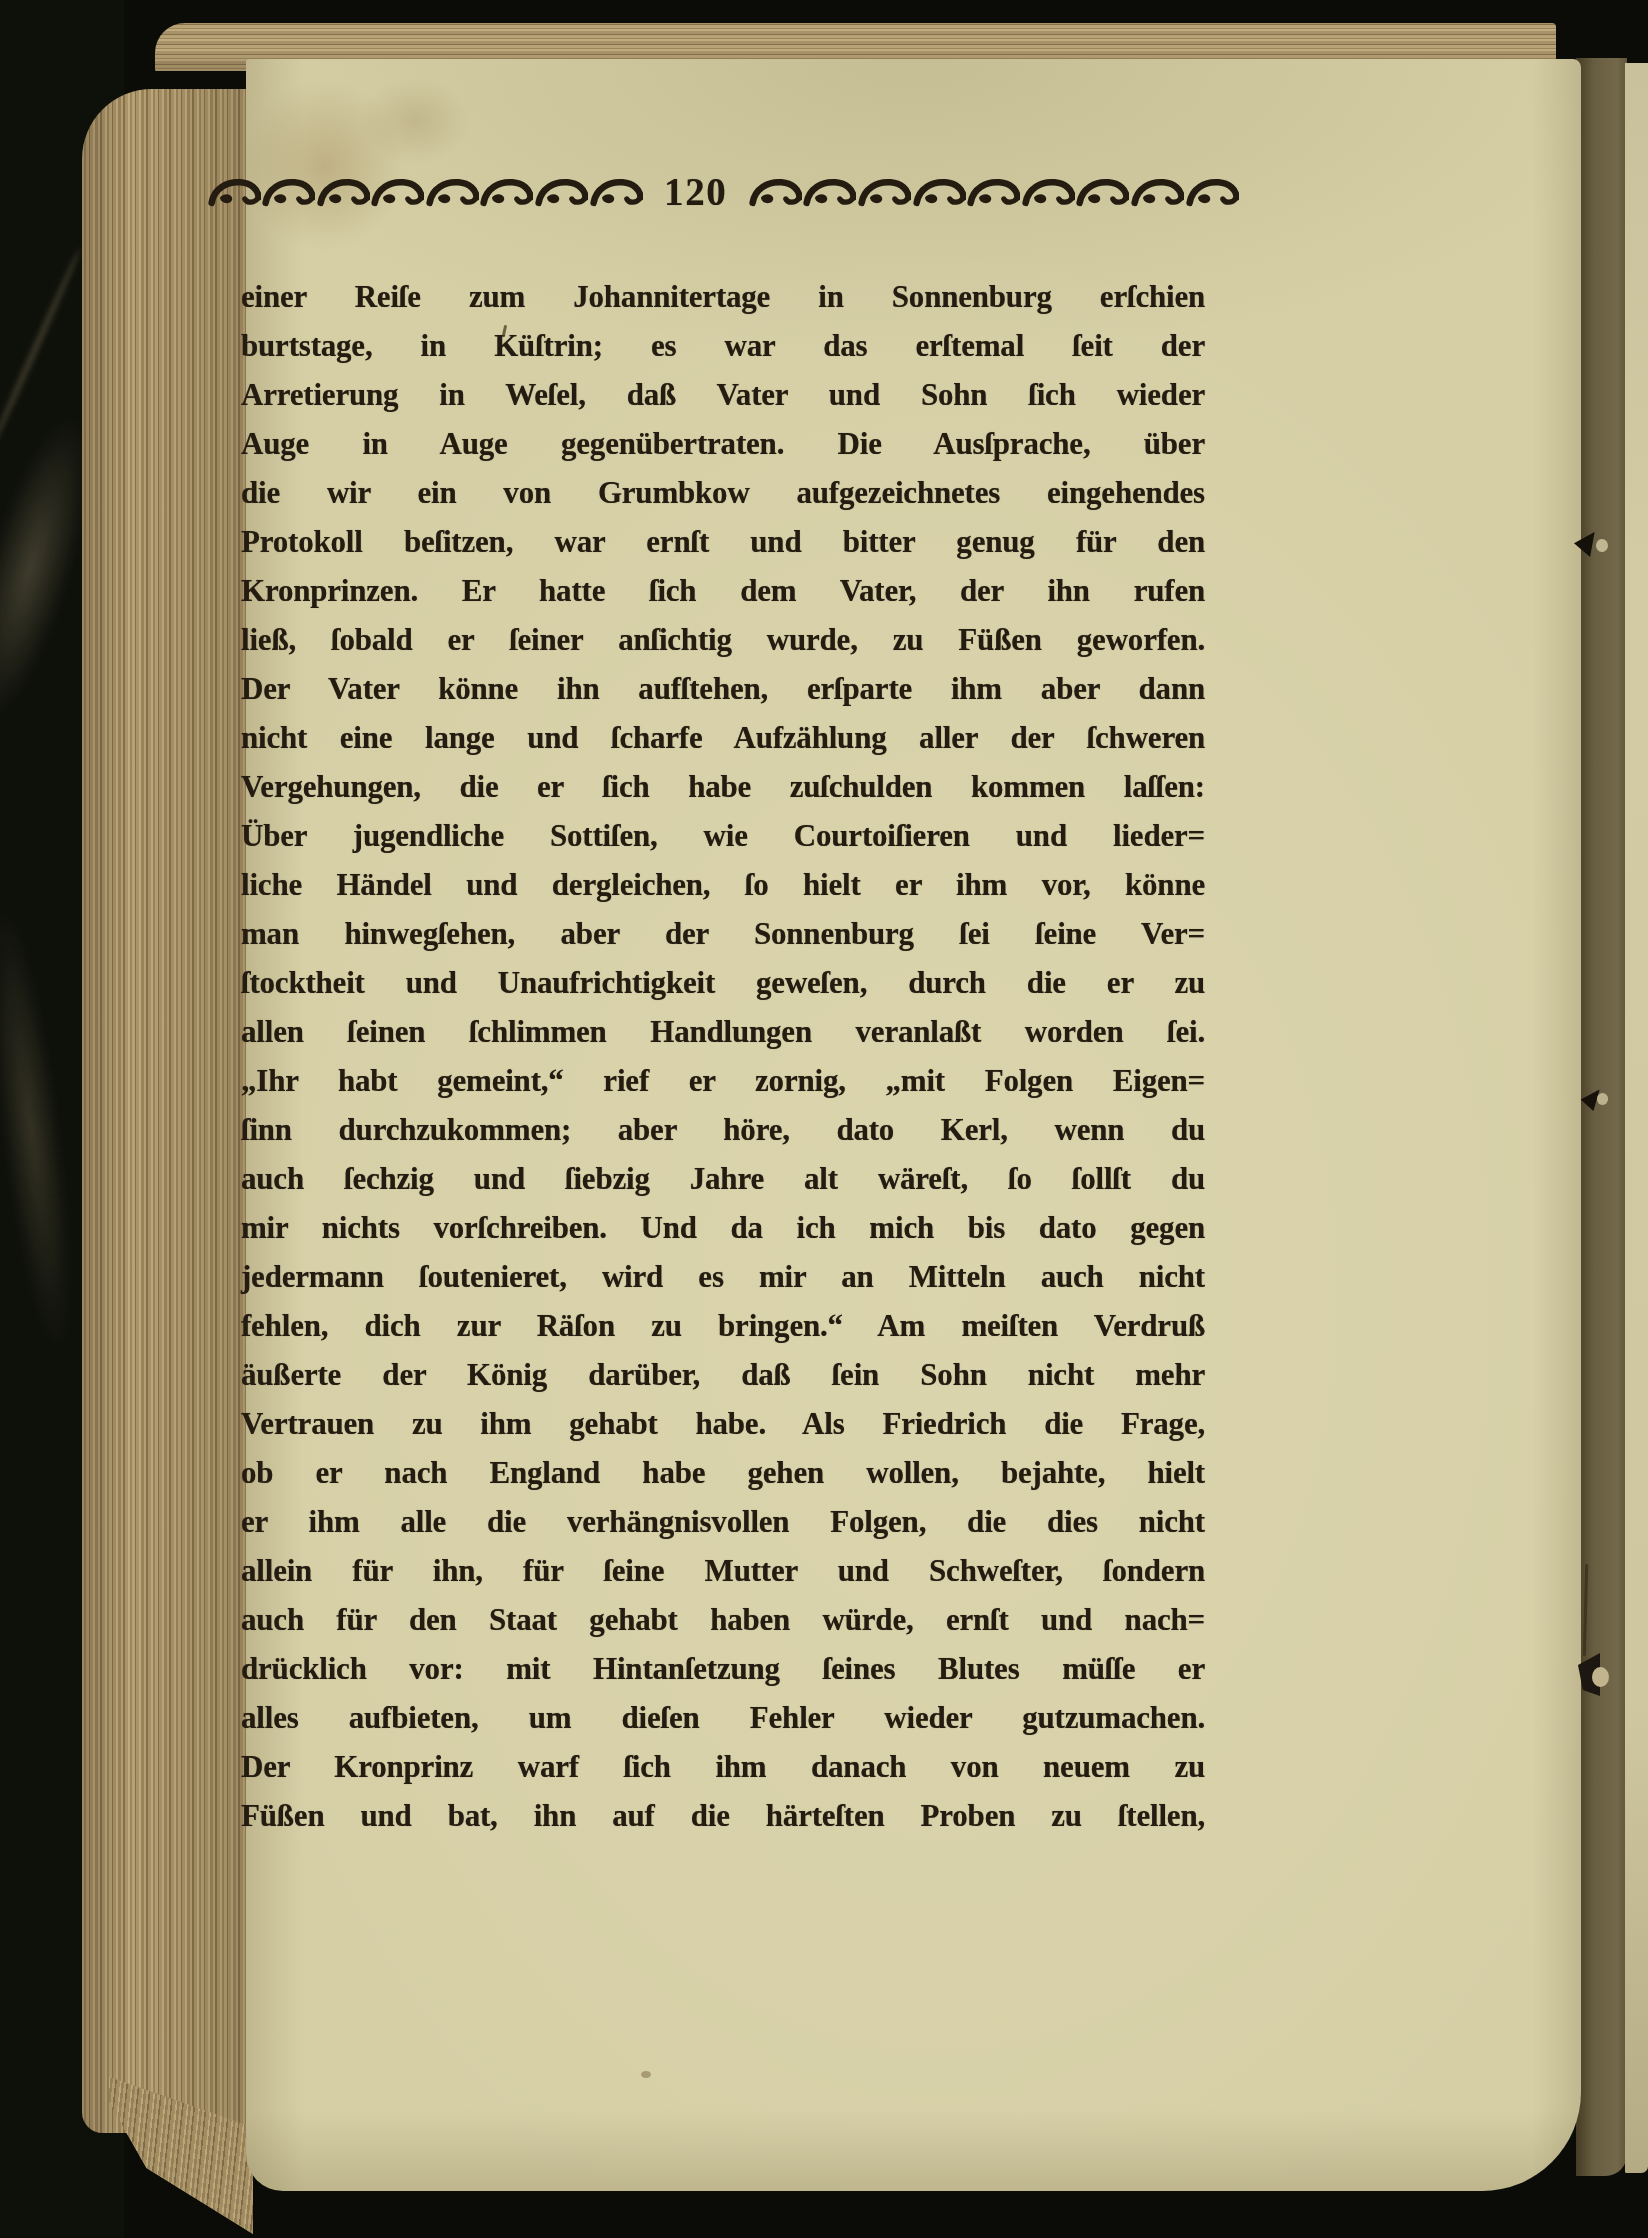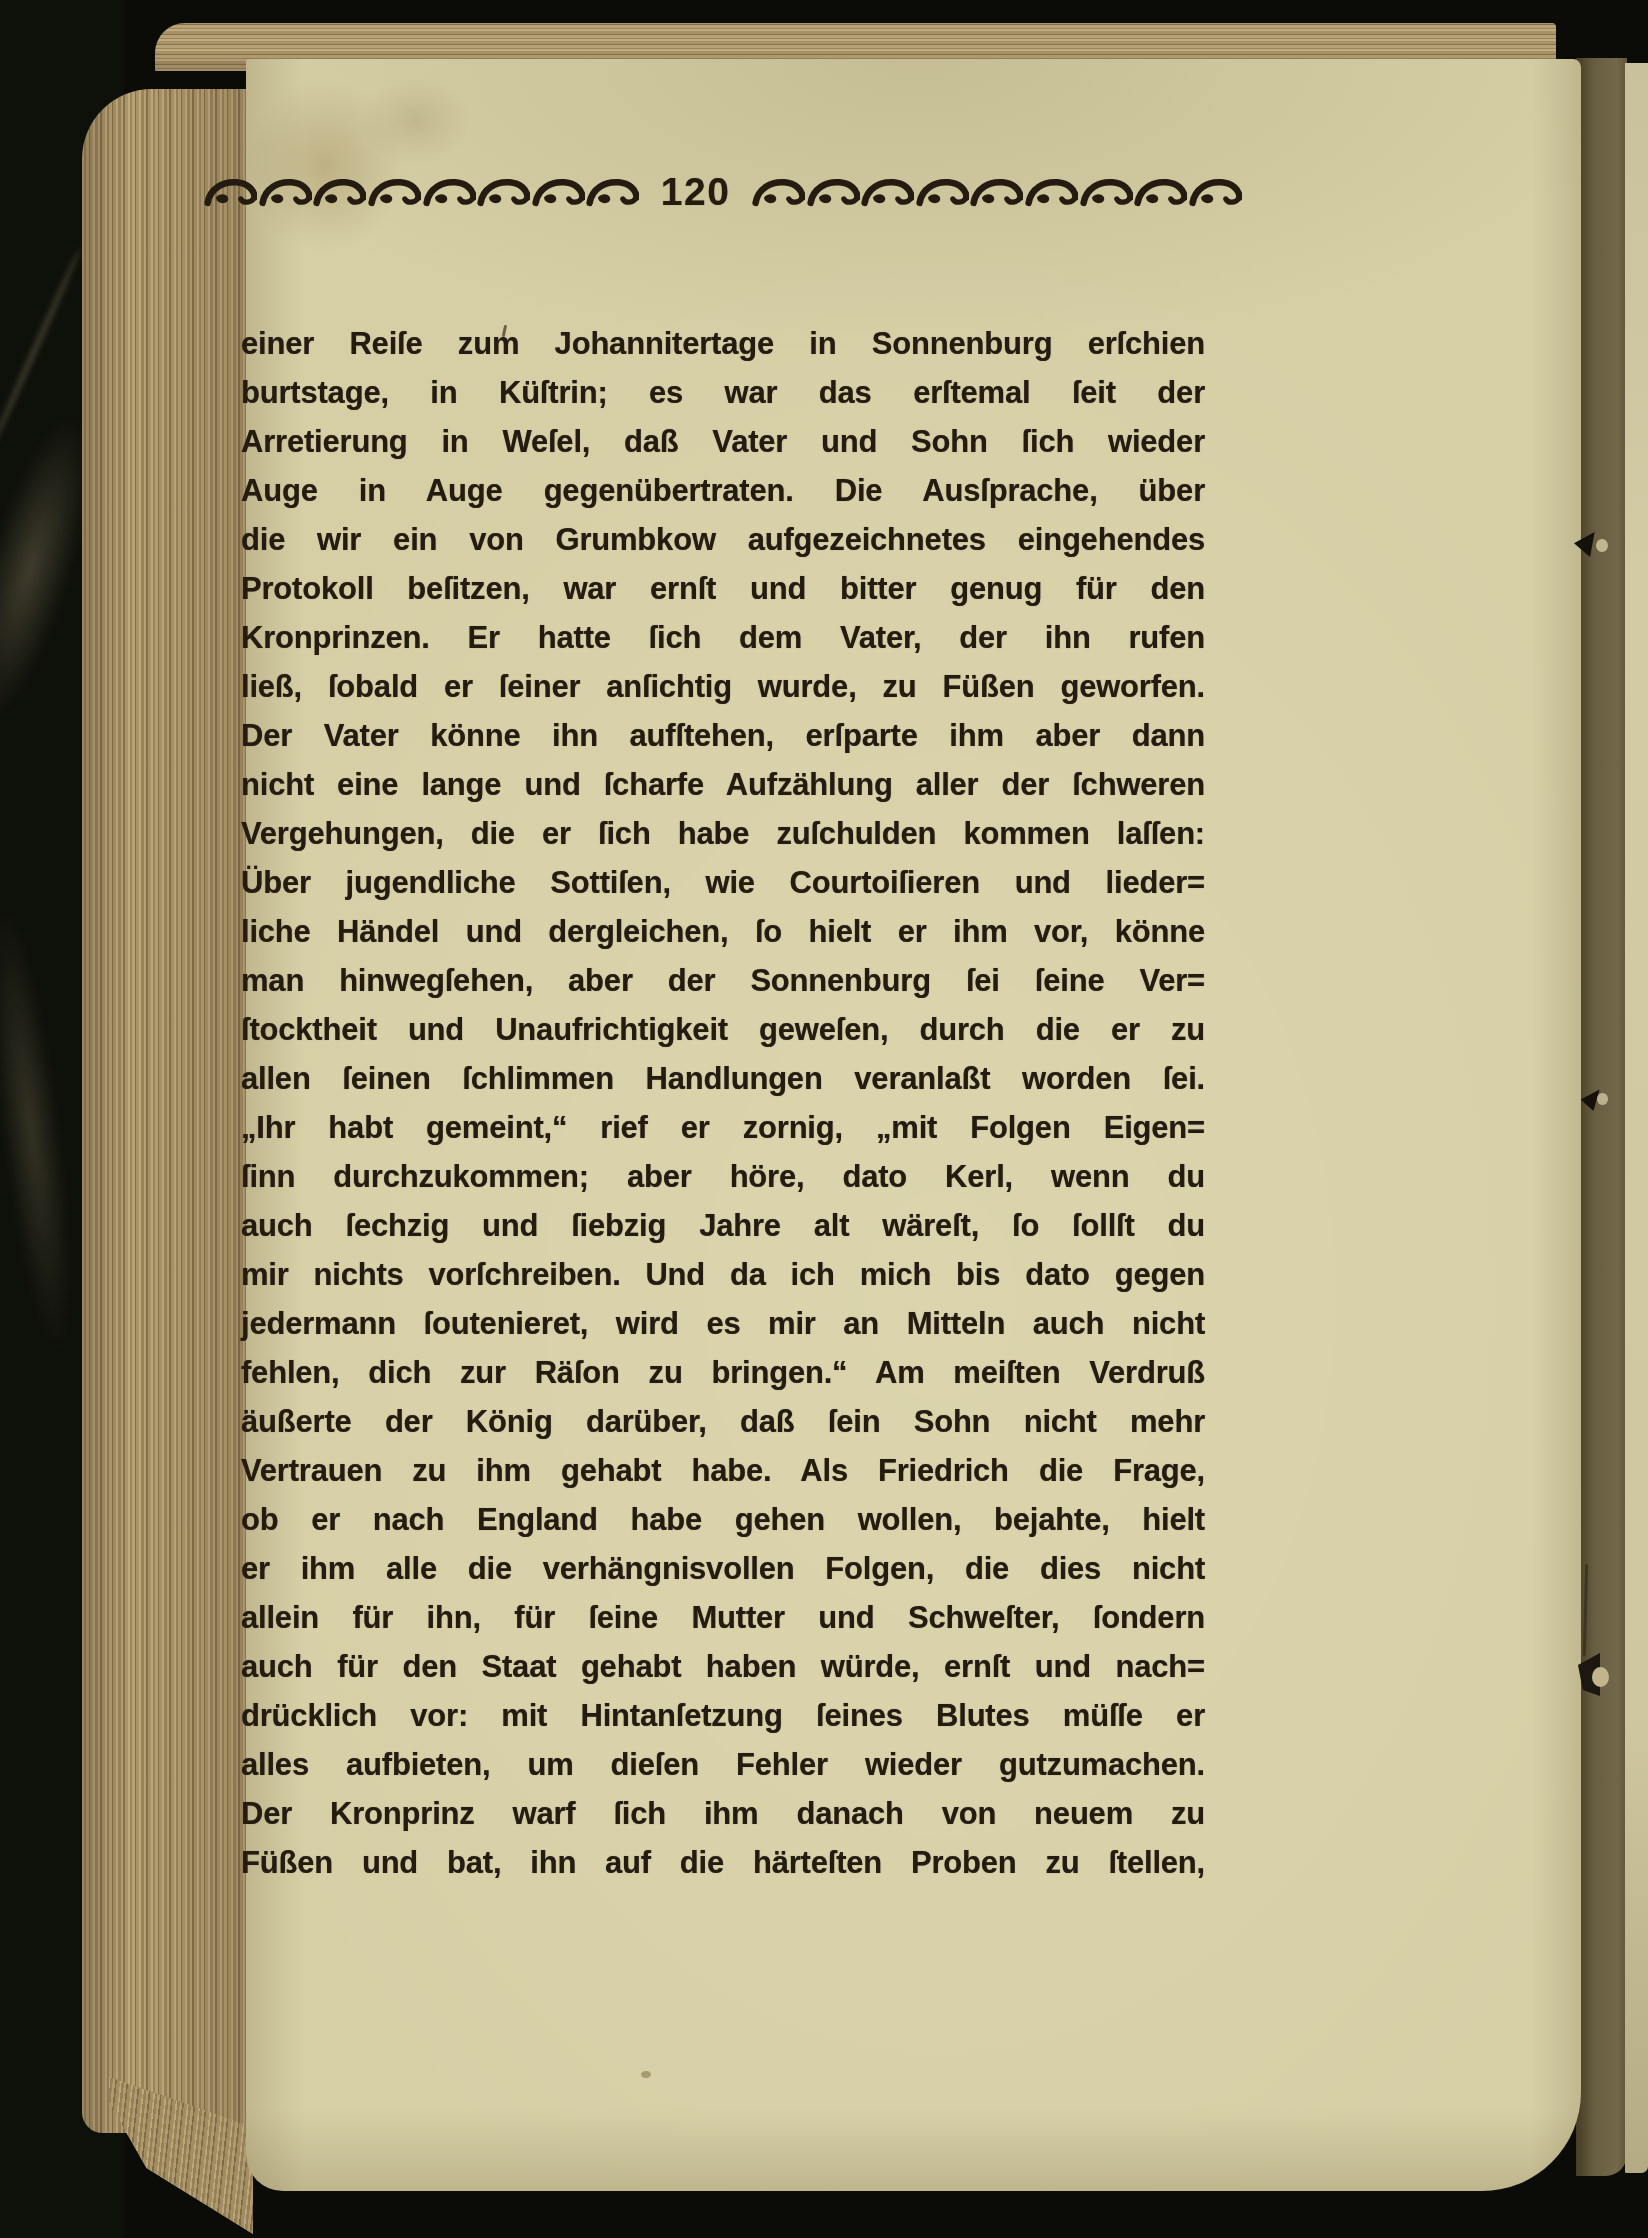--- a/index.html
+++ b/index.html
@@ -1,17 +1,17 @@
 <!DOCTYPE html>
 <html style="font-size:13px"><head>
 <meta charset="utf-8">
 <style>
   html,body{margin:0;padding:0;background:#0b0c08;}
   .scene{position:relative;width:1649px;height:2239px;background:#0b0c08;overflow:hidden;
-         font-family:Liberation Sans, sans-serif;}
+         font-family:Liberation Serif, serif;}
   
   .cover-left{position:absolute;left:0;top:0;width:124px;height:2239px;background:#0e100a;}
   .vein{position:absolute;border-radius:50%;filter:blur(2.5px);}
   .vein.a{left:-11.5px;top:412px;width:82px;height:313px;
           background:radial-gradient(closest-side,rgba(190,175,135,.28),rgba(0,0,0,0));transform:rotate(16deg);}
   .vein.b{left:1.6px;top:907px;width:58px;height:445px;
           background:radial-gradient(closest-side,rgba(186,170,128,.22),rgba(0,0,0,0));transform:rotate(-7deg);}
   .vein.c{left:31px;top:239px;width:6.6px;height:223px;background:rgba(172,156,116,.25);transform:rotate(24deg);}
   
   .fore-edge{position:absolute;left:82px;top:89px;width:169px;height:2044px;
@@ -50,21 +50,21 @@
         linear-gradient(0deg, rgba(105,90,52,.22), rgba(105,90,52,0) 82px),
         radial-gradient(70% 60% at 52% 58%, rgba(255,252,228,.12), rgba(255,252,228,0) 85%);}
   
   .header{position:absolute;left:241px;top:165px;width:964px;height:53px;
       display:flex;align-items:center;justify-content:center;gap:21.4px;}
   .orn-band{display:flex;align-items:center;gap:1.6px;}
   .orn-band svg{display:block;}
   .folio{font-size:39px;font-weight:700;color:#241c10;letter-spacing:1.6px;line-height:1;
       text-shadow:0 0 0.8px rgba(36,28,16,.55);}
   
-  .textblock{position:absolute;left:241px;top:272px;width:964px;margin-top:47px;}
+  .textblock{position:absolute;left:241px;top:272px;width:964px;}
   .tline{white-space:nowrap;text-align:justify;text-align-last:justify;-moz-text-align-last:justify;
       height:49px;line-height:49px;font-size:31px;font-weight:700;color:#241c10;
       letter-spacing:-0.2px;word-spacing:2.5px;text-shadow:0 0 0.8px rgba(36,28,16,.55);}
   
   .blemish{position:absolute;}
   .tick{left:503px;top:325px;width:3.3px;height:11.5px;background:#4a3b22;opacity:.75;transform:rotate(12deg);border-radius:1.6px;}
   .dot-bottom{left:641px;top:2071px;width:10px;height:7.4px;background:rgba(110,90,50,.45);border-radius:50%;}
   .mark1{left:1574px;top:532px;width:20.6px;height:25px;background:#14100a;clip-path:polygon(0% 45%,100% 0%,78% 100%);}
   .fleck1{left:1596px;top:539px;width:11.5px;height:13px;background:#cfc5a0;border-radius:50%;opacity:.85;}
   .mark2{left:1579px;top:1088px;width:20.6px;height:23px;background:#16110a;clip-path:polygon(8% 50%,100% 6%,70% 100%);}

